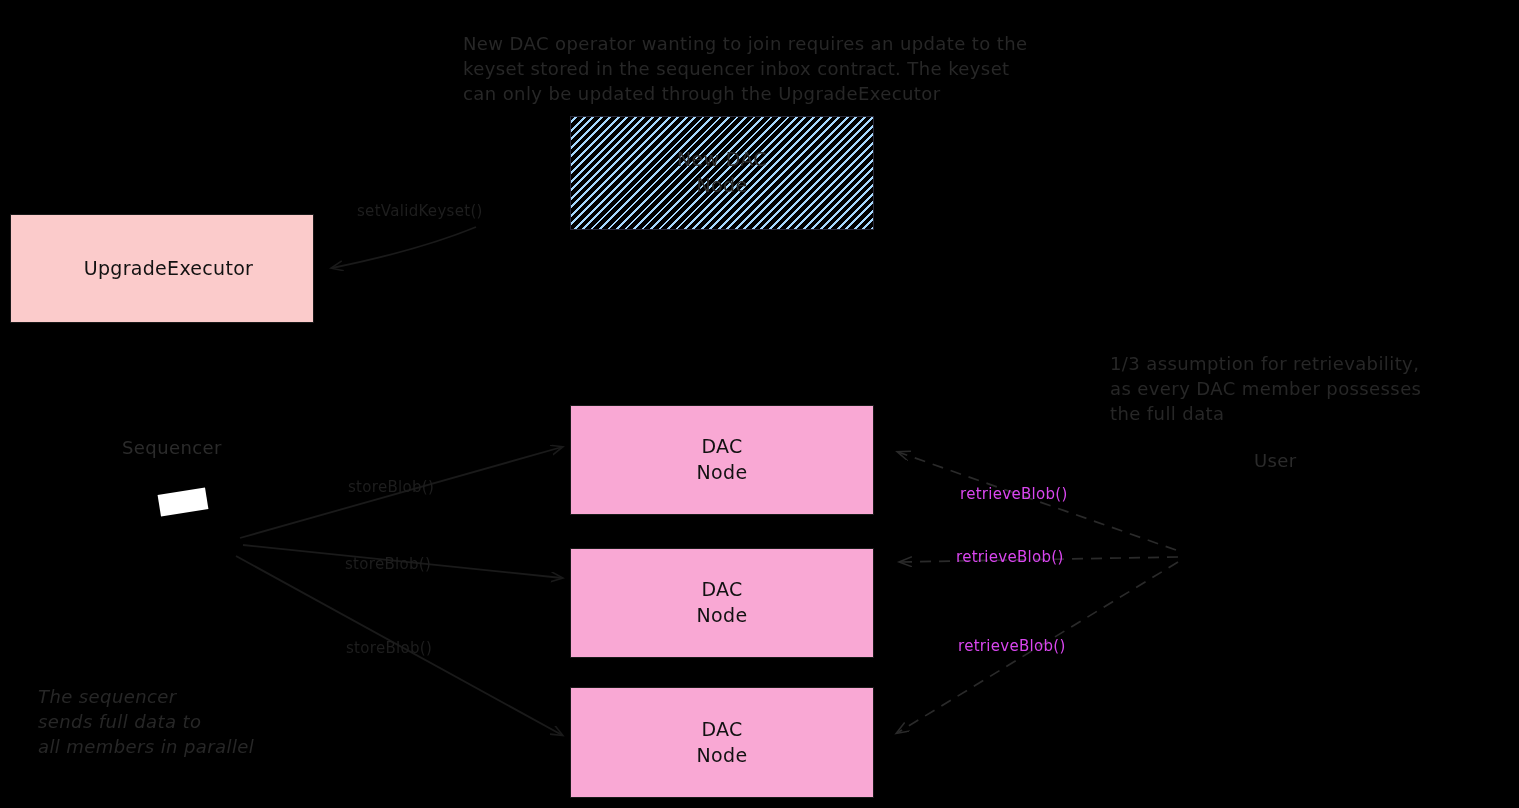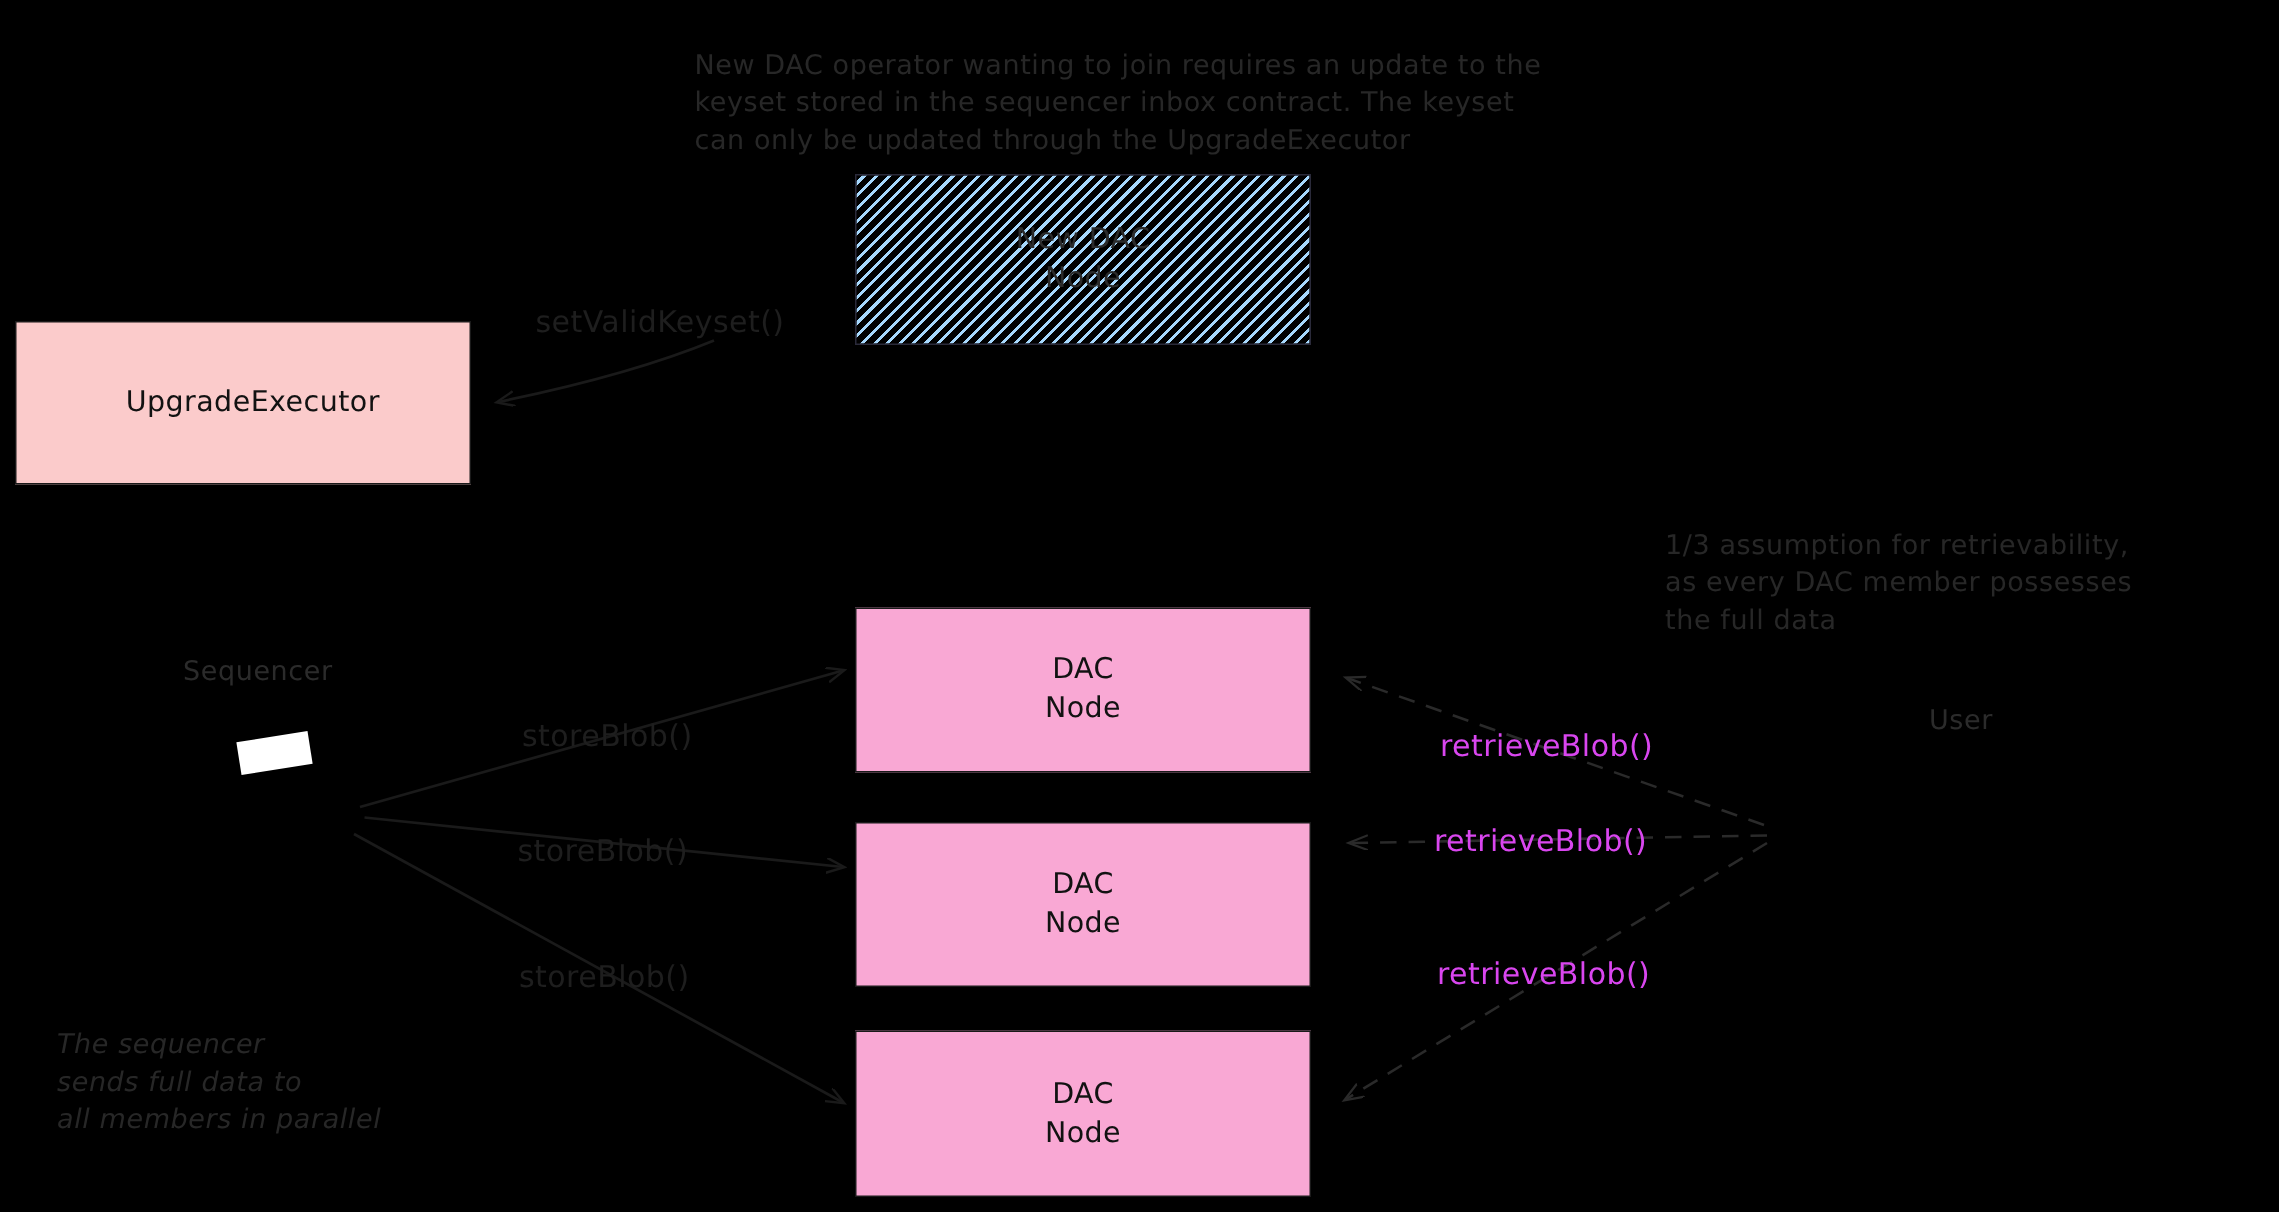--- a/index.html
+++ b/index.html
@@ -57,21 +57,21 @@
     color: #272727;
     font-size: 18px;
     line-height: 25px;
     letter-spacing: .4px;
     white-space: pre-line;
     margin-top: 20px;
   }
   .edge-label {
     position: absolute;
     color: #1e1e1e;
-    font-size: 20px;
+    font-size: 15px;
     letter-spacing: .3px;
     white-space: nowrap;
   }
   .edge-label.dim { color: #d946ef; }
   .plain-label {
     position: absolute;
     color: #2b2b2b;
     font-size: 18px;
     letter-spacing: .4px;
     white-space: nowrap;
@@ -137,21 +137,21 @@
 
   <div class="edge-label" style="left:357px; top:202px;">setValidKeyset()</div>
 
   <div class="ann" style="left:1110px; top:331px; width:340px;">1/3 assumption for retrievability,
 as every DAC member possesses
 the full data</div>
 
   <div class="plain-label" style="left:122px; top:437px;">Sequencer</div>
   <div class="seq-chip" style="left:159px; top:491px; width:48px; height:22px;"></div>
 
-  <div class="plain-label" style="left:1254px; top:470px;margin-left:32px;">User</div>
+  <div class="plain-label" style="left:1254px; top:450px;">User</div>
 
   <div class="node-box blue" style="left:570px; top:405px; width:304px; height:110px;">
     <span class="ln">DAC</span>
     <span class="ln">Node</span>
   </div>
 
   <div class="node-box blue" style="left:570px; top:548px; width:304px; height:110px;">
     <span class="ln">DAC</span>
     <span class="ln">Node</span>
   </div>

